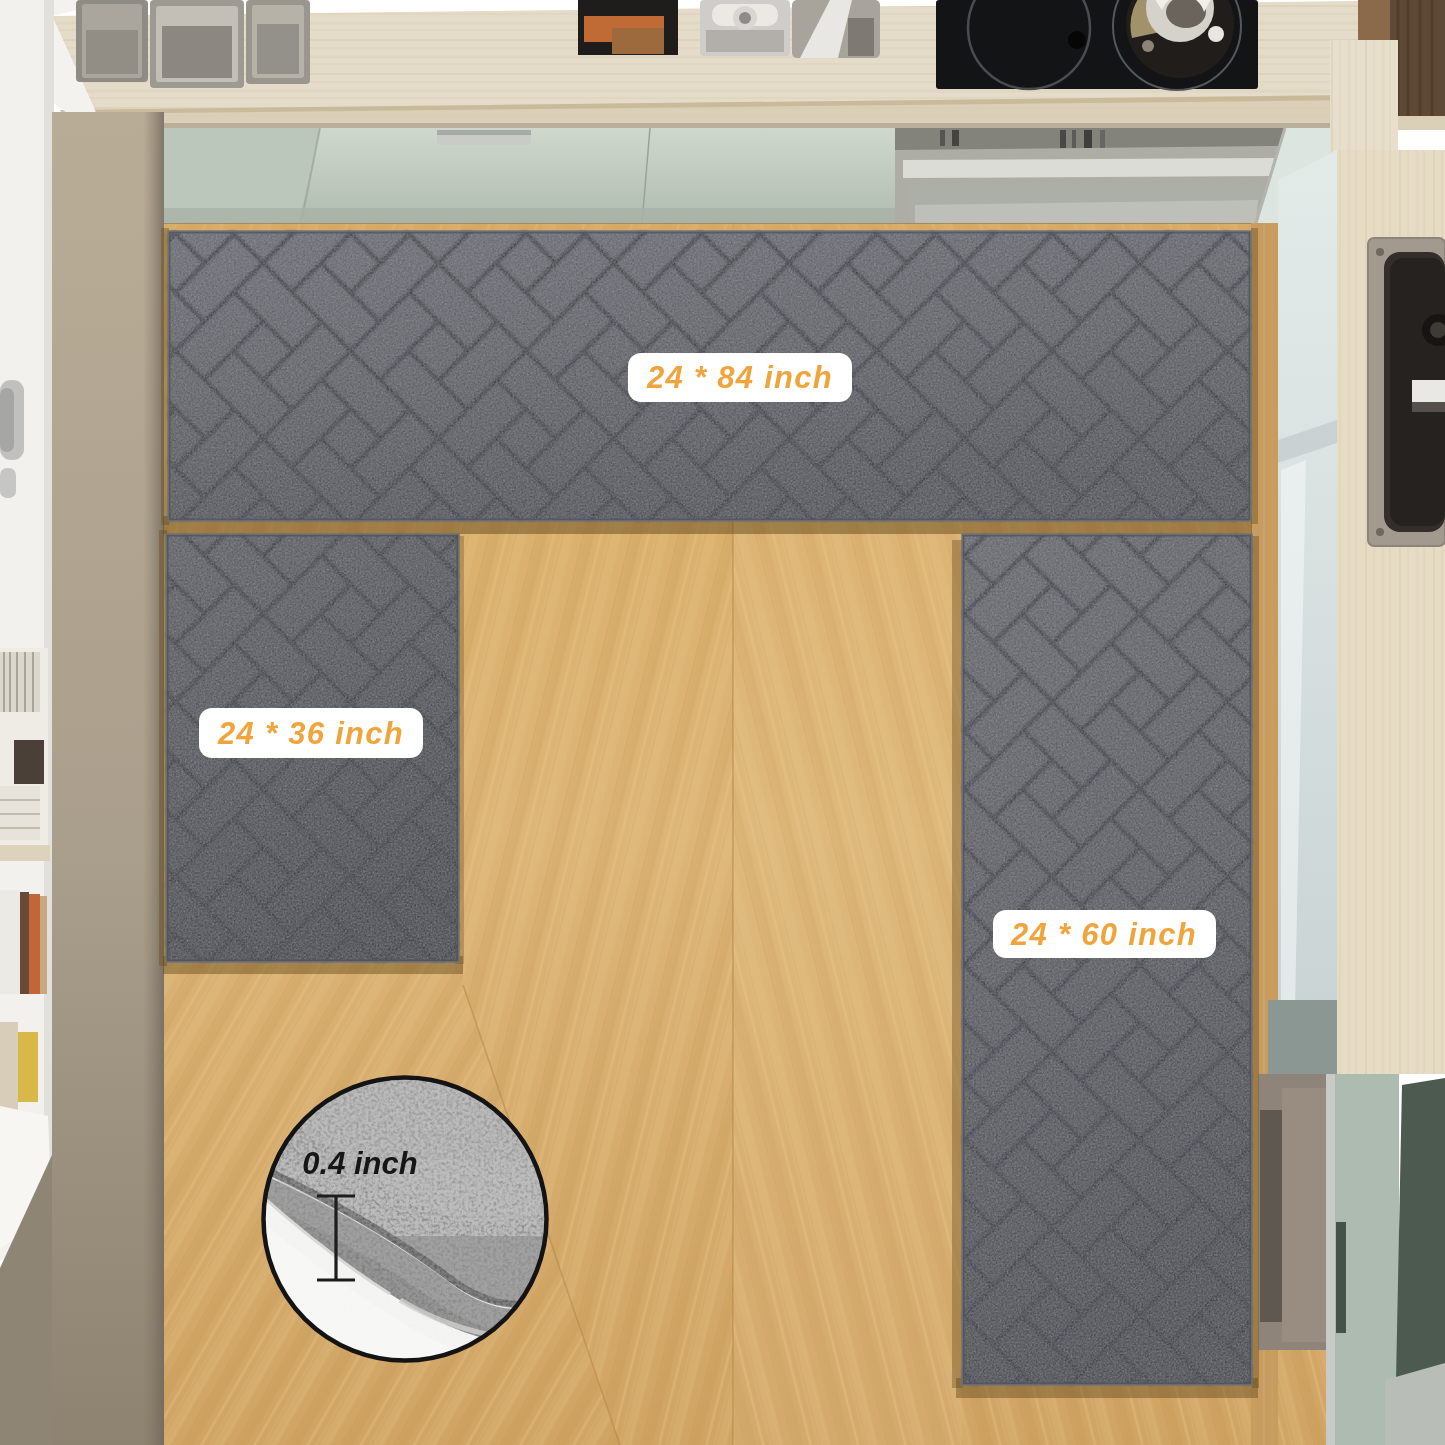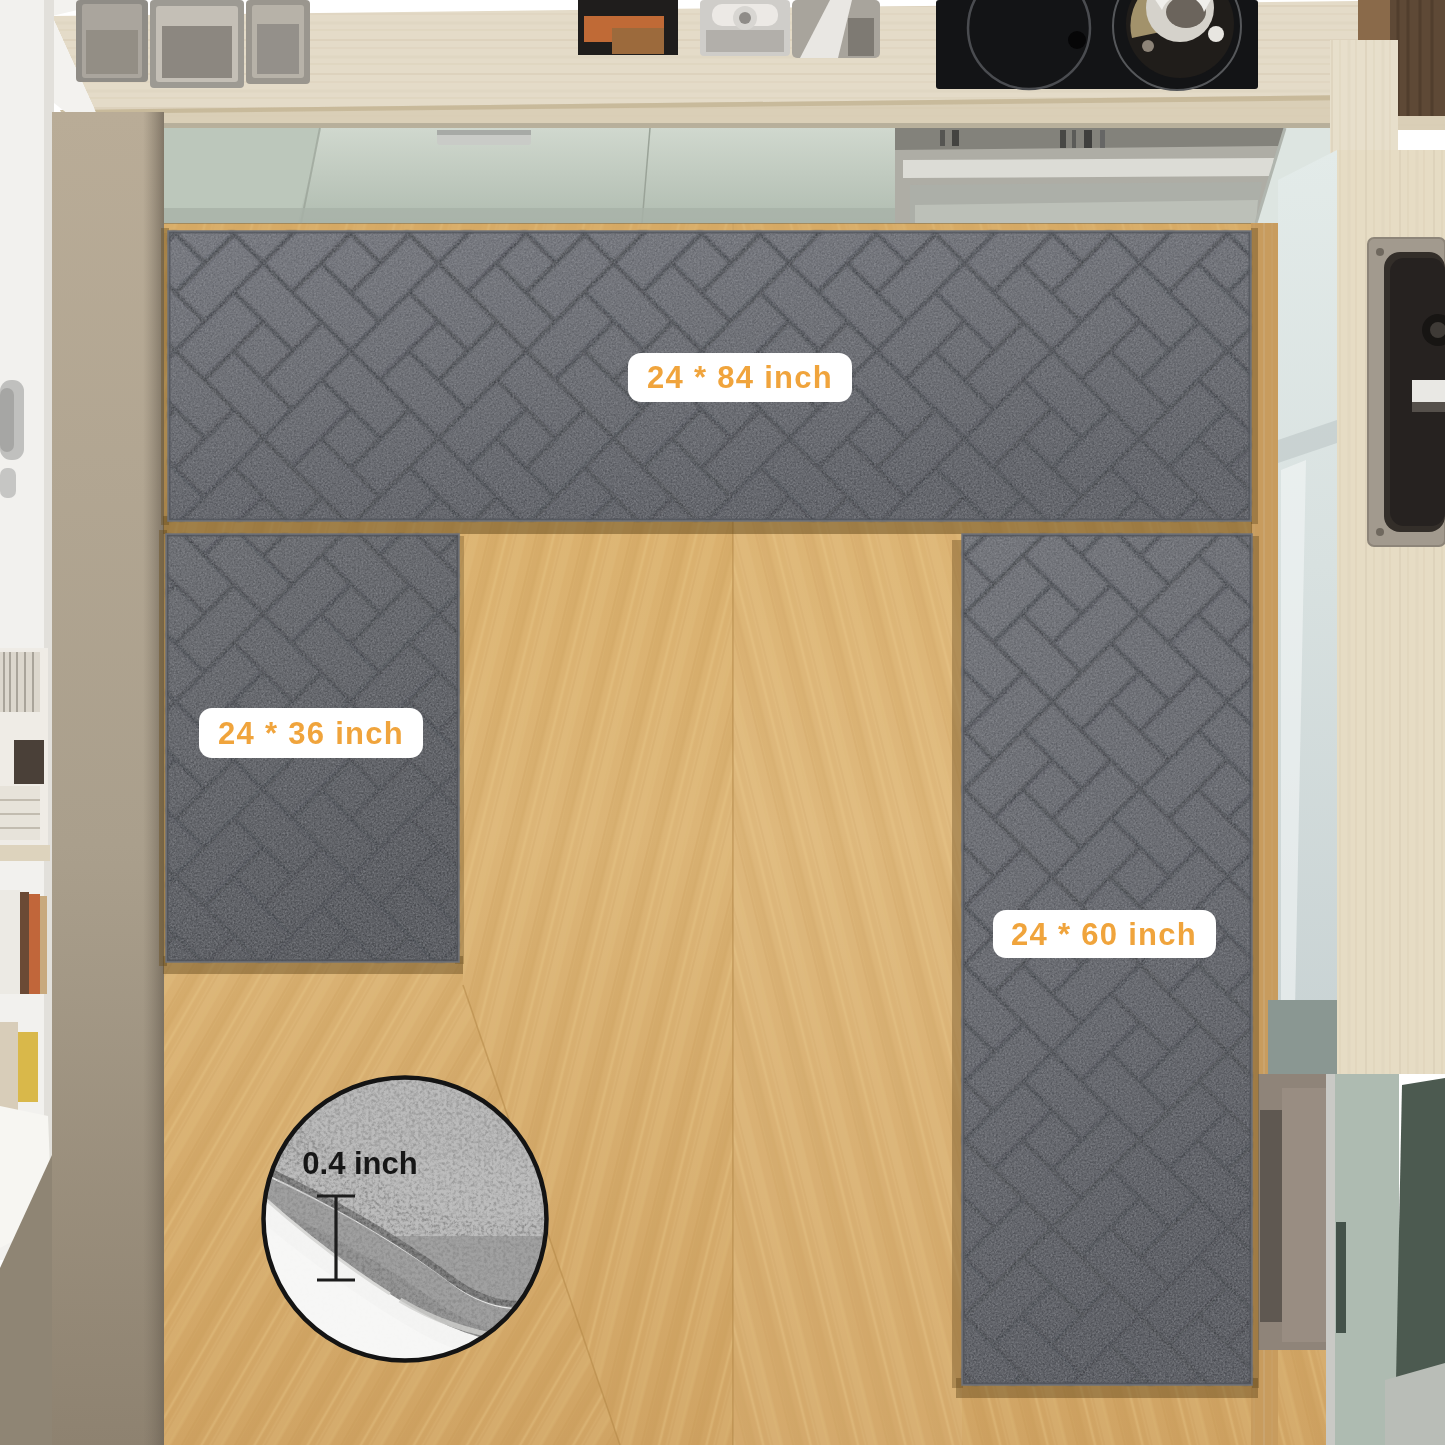--- a/index.html
+++ b/index.html
@@ -1,17 +1,17 @@
 <!DOCTYPE html>
 <html><head>
 <meta charset="utf-8">
 <style>
   html,body{margin:0;padding:0;background:#fff;}
   #stage{position:relative;width:1445px;height:1445px;overflow:hidden;
-         font-family:"Liberation Sans", sans-serif;}
+         font-family:"Liberation Sans", sans-serif;font-style:italic;}
   svg{display:block;}
 </style>
 </head>
 <body>
 <div id="stage">
 <svg width="1445" height="1445" viewBox="0 0 1445 1445" xmlns="http://www.w3.org/2000/svg">
 <defs>
 
   <pattern id="grainL" width="46" height="60" patternUnits="userSpaceOnUse" patternTransform="rotate(14)">
     <rect width="46" height="60" fill="none"></rect>

